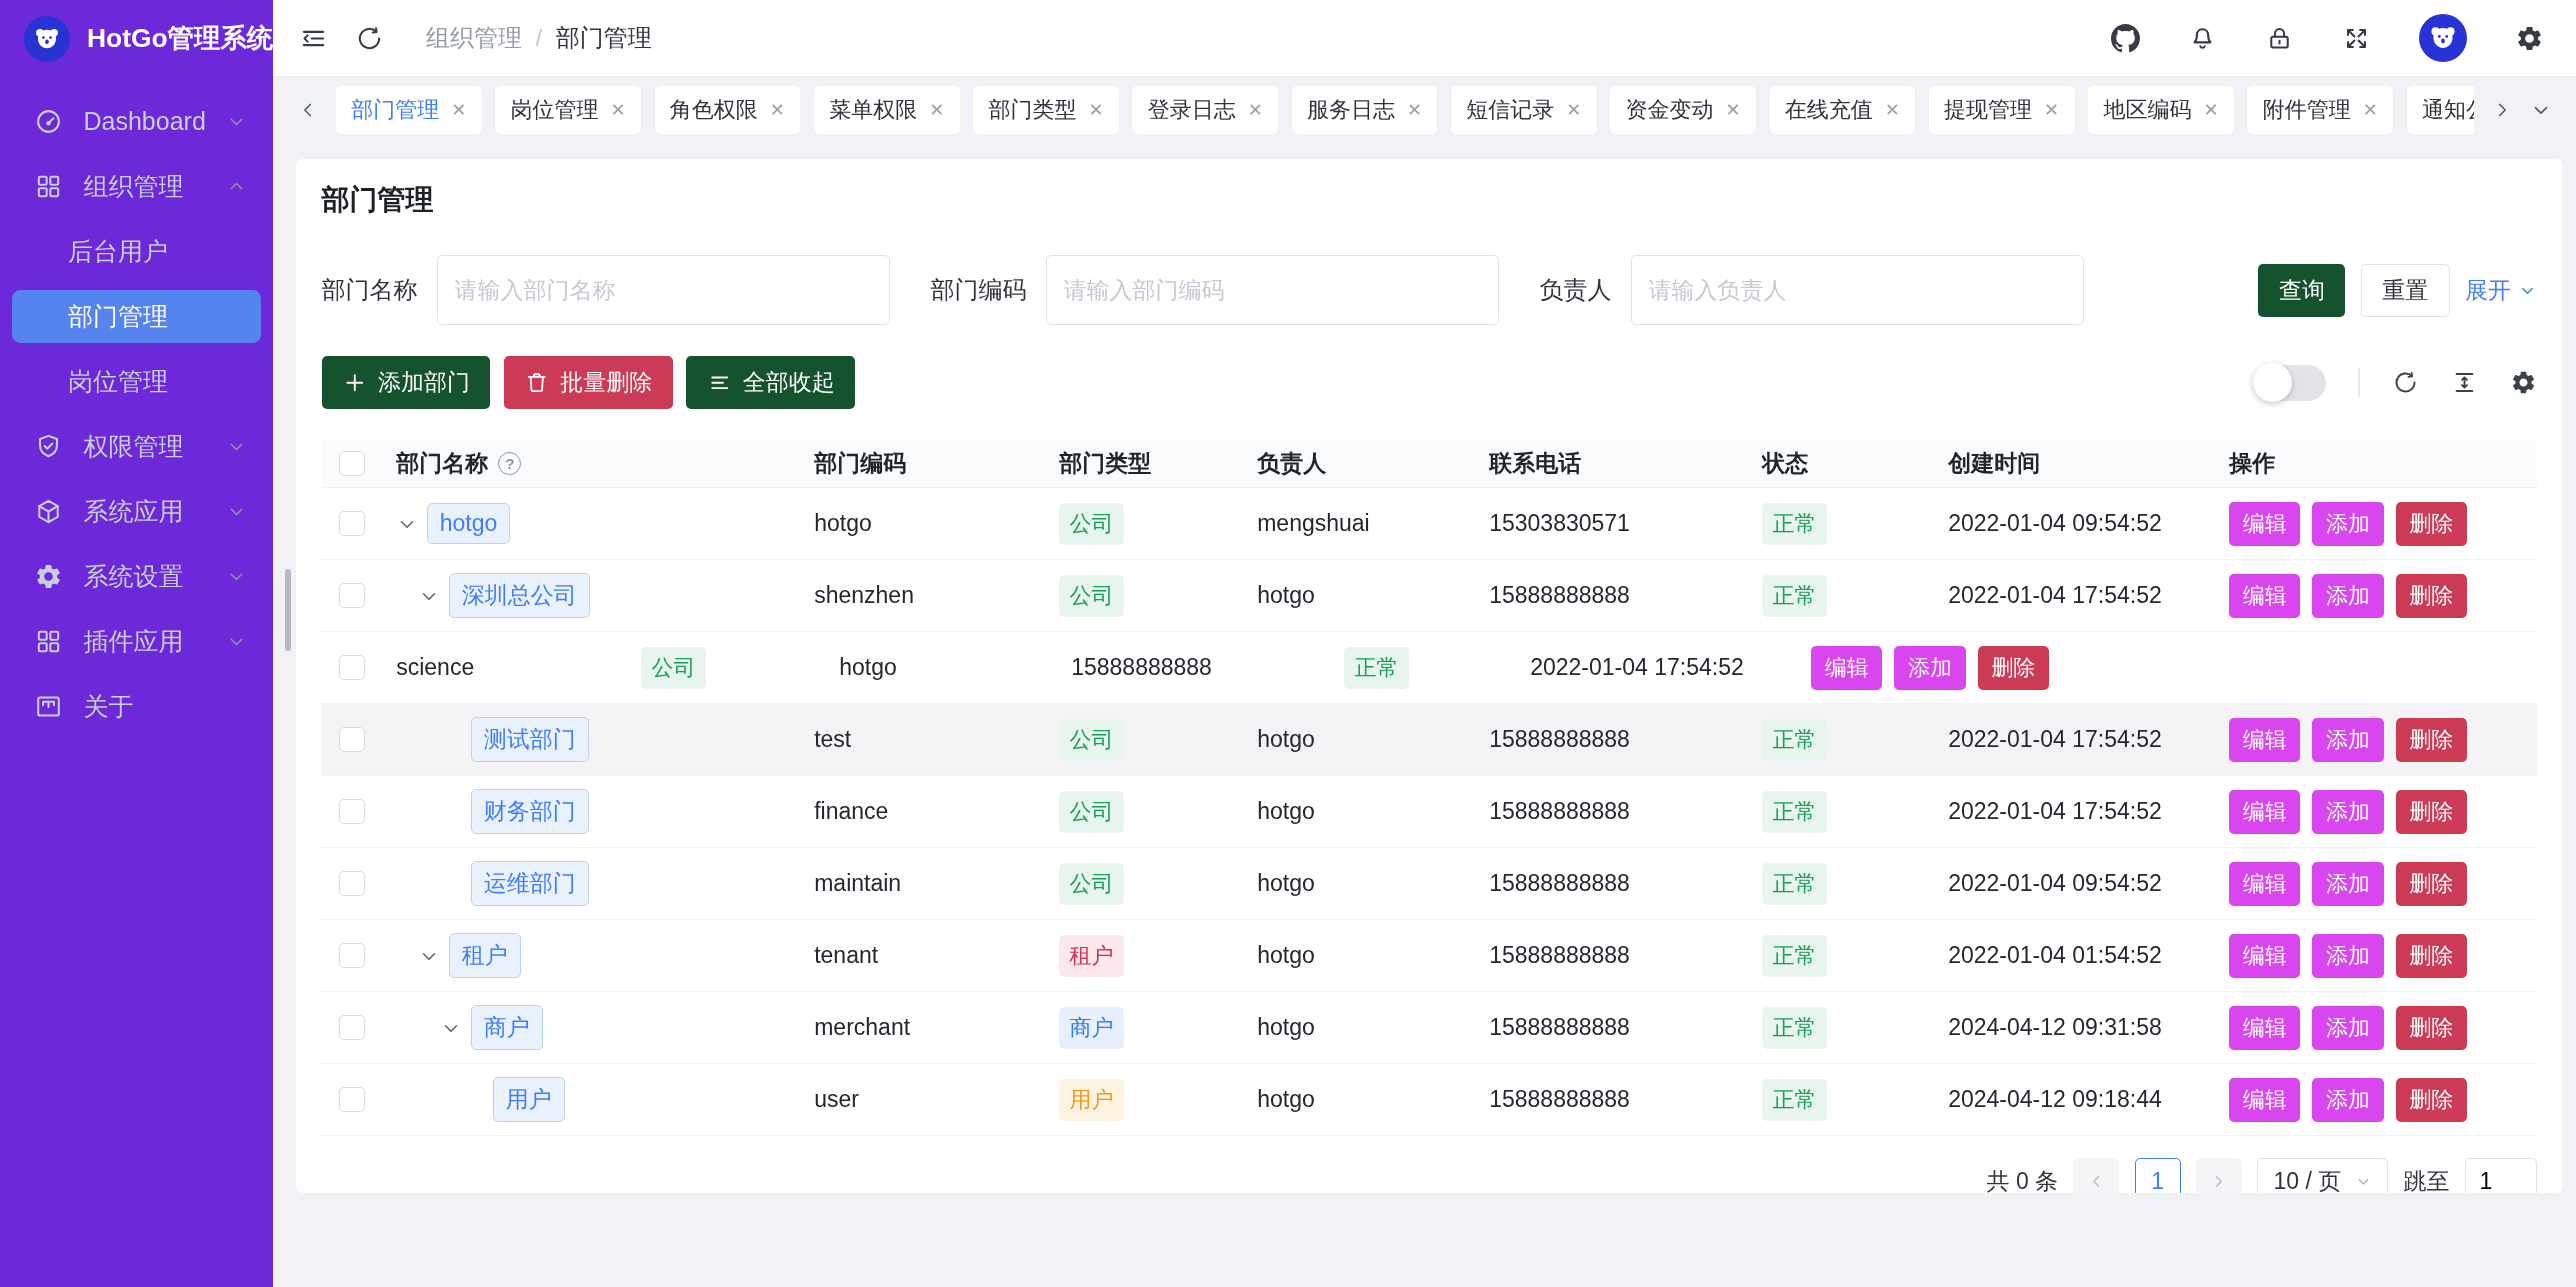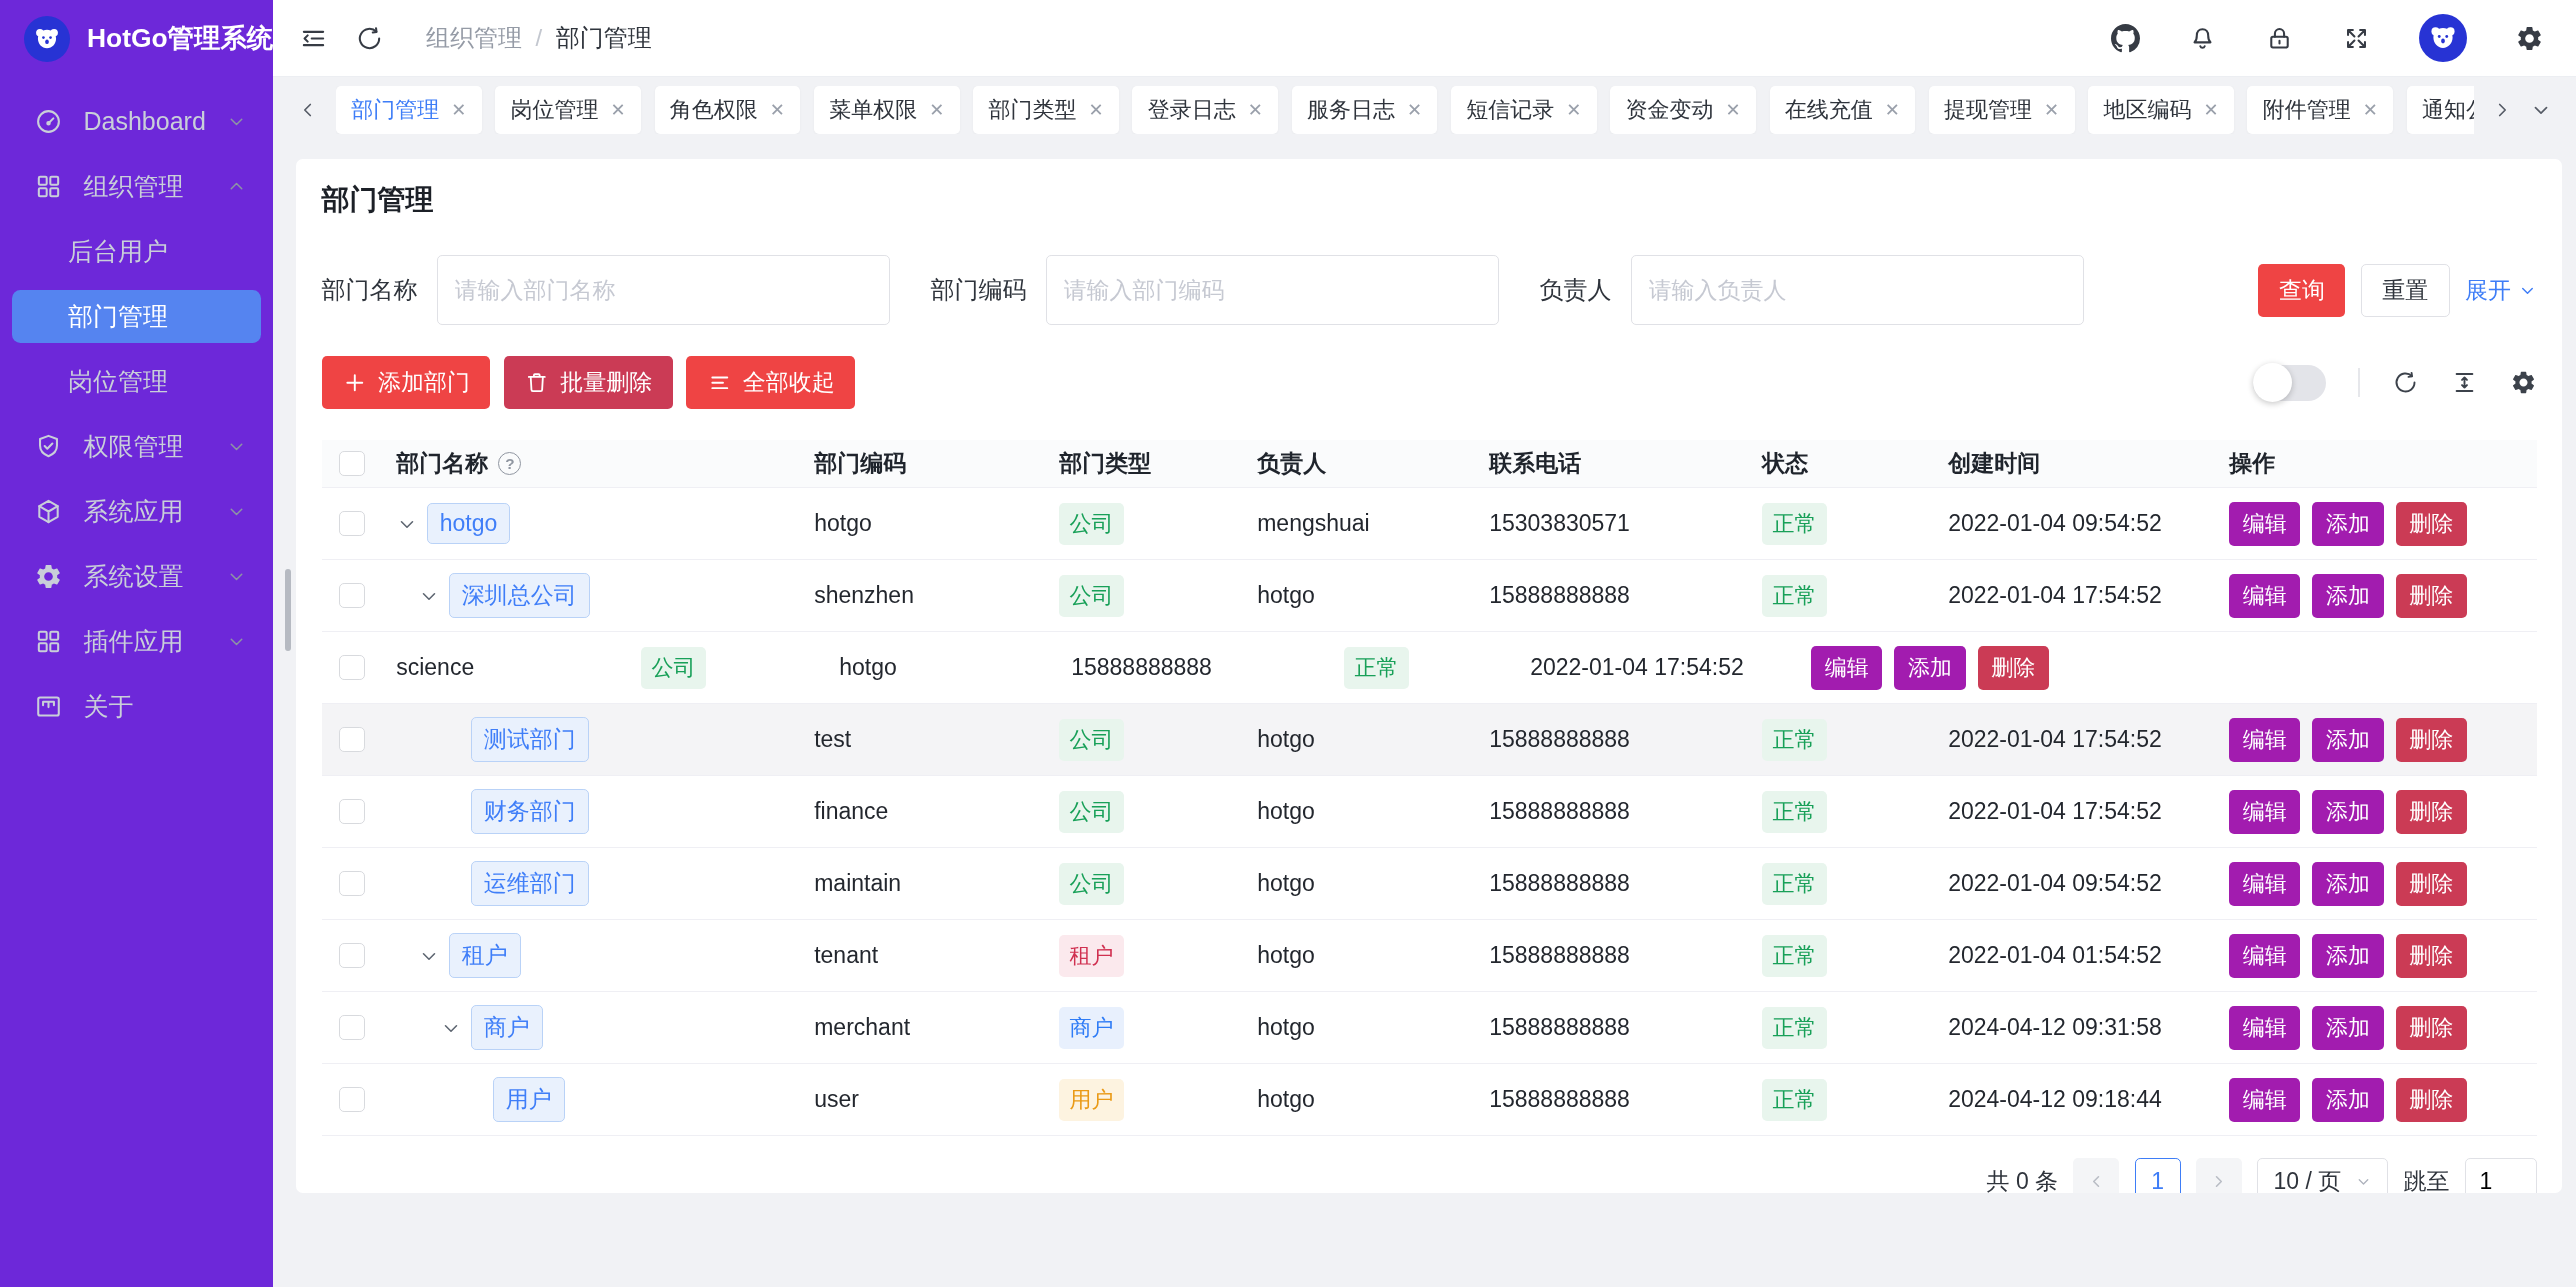--- a/index.html
+++ b/index.html
@@ -46,21 +46,21 @@
 .content{flex:1;padding:17px 13.6px 0 23px}
 .card{background:#fff;border-radius:6.8px;height:1034px;padding:22px 25.6px;overflow:hidden}
 .page-title{font-size:28px;font-weight:700;color:#1c2027;margin-bottom:36px}
 .search-row{display:flex;align-items:center}
 .sfield{display:flex;align-items:center;margin-right:41px}
 .sfield label{font-size:24px;color:#2f343c;margin-right:19px;white-space:nowrap}
 .sfield input{width:453px;height:70px;border:0.9px solid #e0e1e6;border-radius:5.1px;font-size:23px;padding:0 17px;color:#2f343c;outline:none;font-family:inherit}
 ::placeholder{color:#c6c9d2}
 .search-actions{margin-left:auto;display:flex;align-items:center;gap:15.3px}
 .btn{height:53px;border:none;border-radius:5.1px;font-size:23px;display:inline-flex;align-items:center;justify-content:center;cursor:pointer;font-family:inherit;white-space:nowrap}
-.btn.primary{background:#ef4444;color:#fff;padding:0 20.5px}
+.btn.primary{background:#14532d;color:#fff;padding:0 20.5px}
 .btn.plain{background:#fff;border:0.9px solid #e0e1e6;color:#2f343c;padding:0 20.5px}
 .btn.danger{background:#cb3b55;color:#fff;padding:0 20.5px}
 .btn .bicon{width:25.6px;height:25.6px;margin-right:10.2px;display:inline-flex}
 .btn .bicon svg{width:100%;height:100%}
 .expand-link{color:#3e7df7;font-size:23px;display:flex;align-items:center;gap:6.8px;cursor:pointer;white-space:nowrap}
 .expand-link svg{width:19px;height:19px}
 .toolbar-row{display:flex;align-items:center;margin-top:31px}
 .toolbar-left{display:flex;align-items:center;gap:13.6px}
 .toolbar-right{margin-left:auto;display:flex;align-items:center;gap:32px}
 .switch{width:73px;height:36px;border-radius:18px;background:#e3e4e9;position:relative;cursor:pointer}
@@ -88,21 +88,21 @@
 .caret{width:22px;height:22px;color:#5d6570;margin-right:8.5px;flex-shrink:0;cursor:pointer;display:flex}
 .caret svg{width:100%;height:100%}
 .caret.hidden{visibility:hidden}
 .name-tag{border:0.9px solid #b9d2f7;background:#e9f1fd;color:#3f7ef8;border-radius:5.1px;padding:6px 12px;cursor:pointer;white-space:nowrap}
 .tag{border-radius:5.1px;padding:6px 10.2px;font-size:22px;white-space:nowrap}
 .tag-green{background:#e8f5ed;color:#18a058}
 .tag-red{background:#fbe9ed;color:#d03050}
 .tag-blue{background:#e8f0fd;color:#2f7cf6}
 .tag-orange{background:#fdf3e0;color:#ea9a16}
 .mini{height:44px;padding:0 13.6px;border:none;border-radius:5.1px;font-size:22px;color:#fff;cursor:pointer;font-family:inherit;white-space:nowrap}
-.mini.primary{background:#a21caf}
+.mini.primary{background:#d946ef}
 .mini.danger{background:#cb3b55}
 
 .pager{display:flex;align-items:center;justify-content:flex-end;gap:15.3px;margin-top:22px;font-size:23px;color:#2f343c}
 .pbtn{width:46px;height:46px;border-radius:5.1px;background:#f4f5f7;display:flex;align-items:center;justify-content:center;color:#b9bdc5;cursor:pointer}
 .pbtn svg{width:19px;height:19px}
 .pcur{width:46px;height:46px;border-radius:5.1px;border:1.7px solid #3e7df7;color:#3e7df7;display:flex;align-items:center;justify-content:center;background:#fff;cursor:pointer}
 .psel{height:46px;border:0.9px solid #e0e1e6;border-radius:5.1px;background:#fff;display:flex;align-items:center;padding:0 15.3px;gap:13.6px;cursor:pointer;white-space:nowrap}
 .psel svg{width:17px;height:17px;color:#adb2bc}
 .pjump{width:72px;height:46px;border:0.9px solid #e0e1e6;border-radius:5.1px;font-size:23px;padding:0 13.6px;outline:none;font-family:inherit}
 </style>

